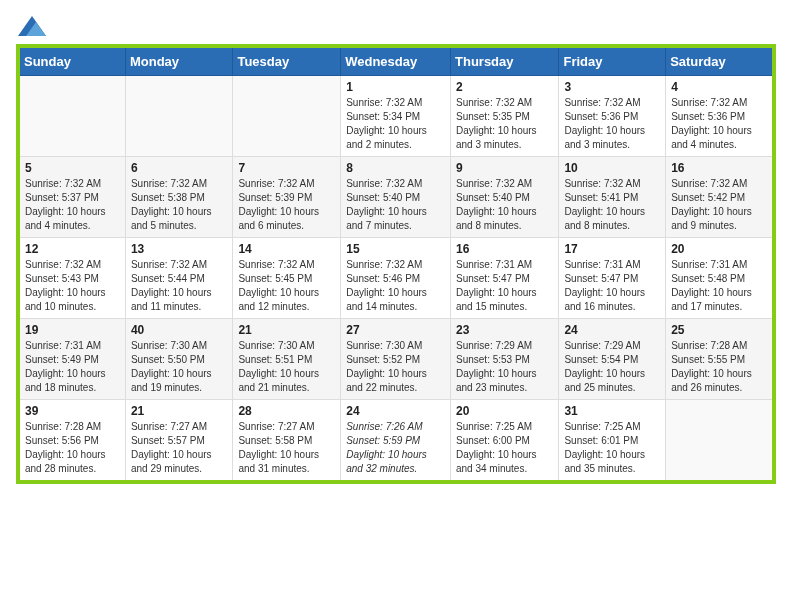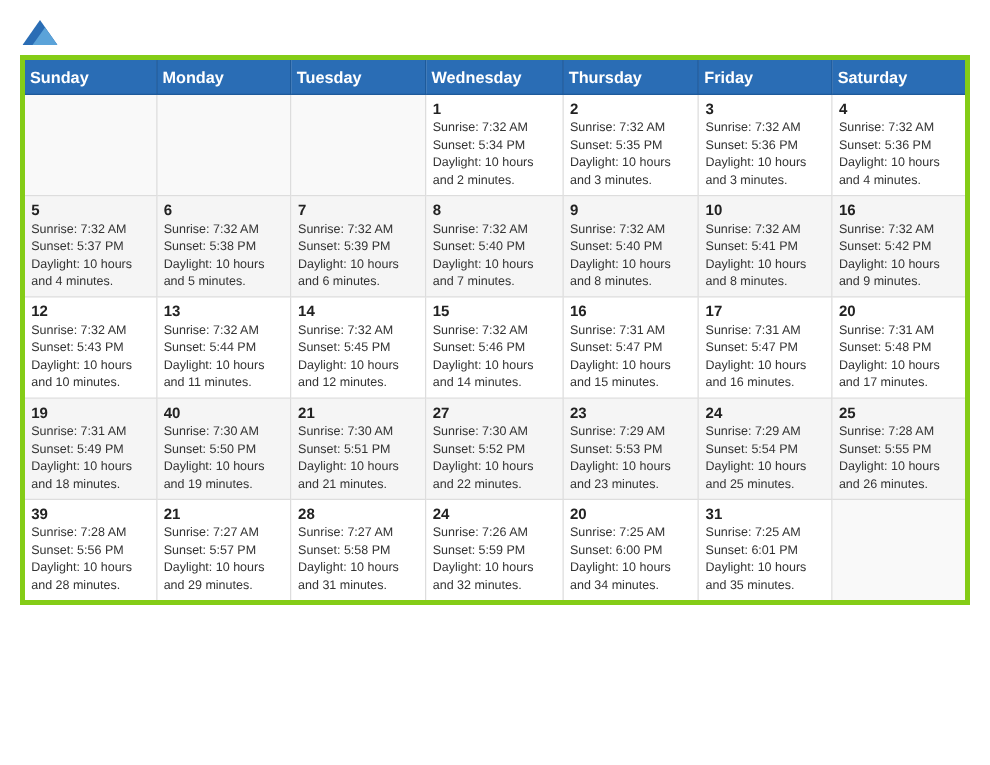--- a/index.html
+++ b/index.html
@@ -220,21 +220,21 @@
       <tr>
         <td><span class="day-number">39</span><span class="day-info" style="white-space: pre-line;">Sunrise: 7:28 AM
 Sunset: 5:56 PM
 Daylight: 10 hours and 28 minutes.</span></td>
         <td><span class="day-number">21</span><span class="day-info" style="white-space: pre-line;">Sunrise: 7:27 AM
 Sunset: 5:57 PM
 Daylight: 10 hours and 29 minutes.</span></td>
         <td><span class="day-number">28</span><span class="day-info" style="white-space: pre-line;">Sunrise: 7:27 AM
 Sunset: 5:58 PM
 Daylight: 10 hours and 31 minutes.</span></td>
-        <td><span class="day-number">24</span><span class="day-info" style="white-space: pre-line;">Sunrise: 7:26 AM
+        <td><span class="day-number">24</span><span class="day-info" style="white-space: pre-line; font-style: italic;">Sunrise: 7:26 AM
 Sunset: 5:59 PM
 Daylight: 10 hours and 32 minutes.</span></td>
         <td><span class="day-number">20</span><span class="day-info" style="white-space: pre-line;">Sunrise: 7:25 AM
 Sunset: 6:00 PM
 Daylight: 10 hours and 34 minutes.</span></td>
         <td><span class="day-number">31</span><span class="day-info" style="white-space: pre-line;">Sunrise: 7:25 AM
 Sunset: 6:01 PM
 Daylight: 10 hours and 35 minutes.</span></td>
         <td class="empty-cell"></td>
       </tr>

